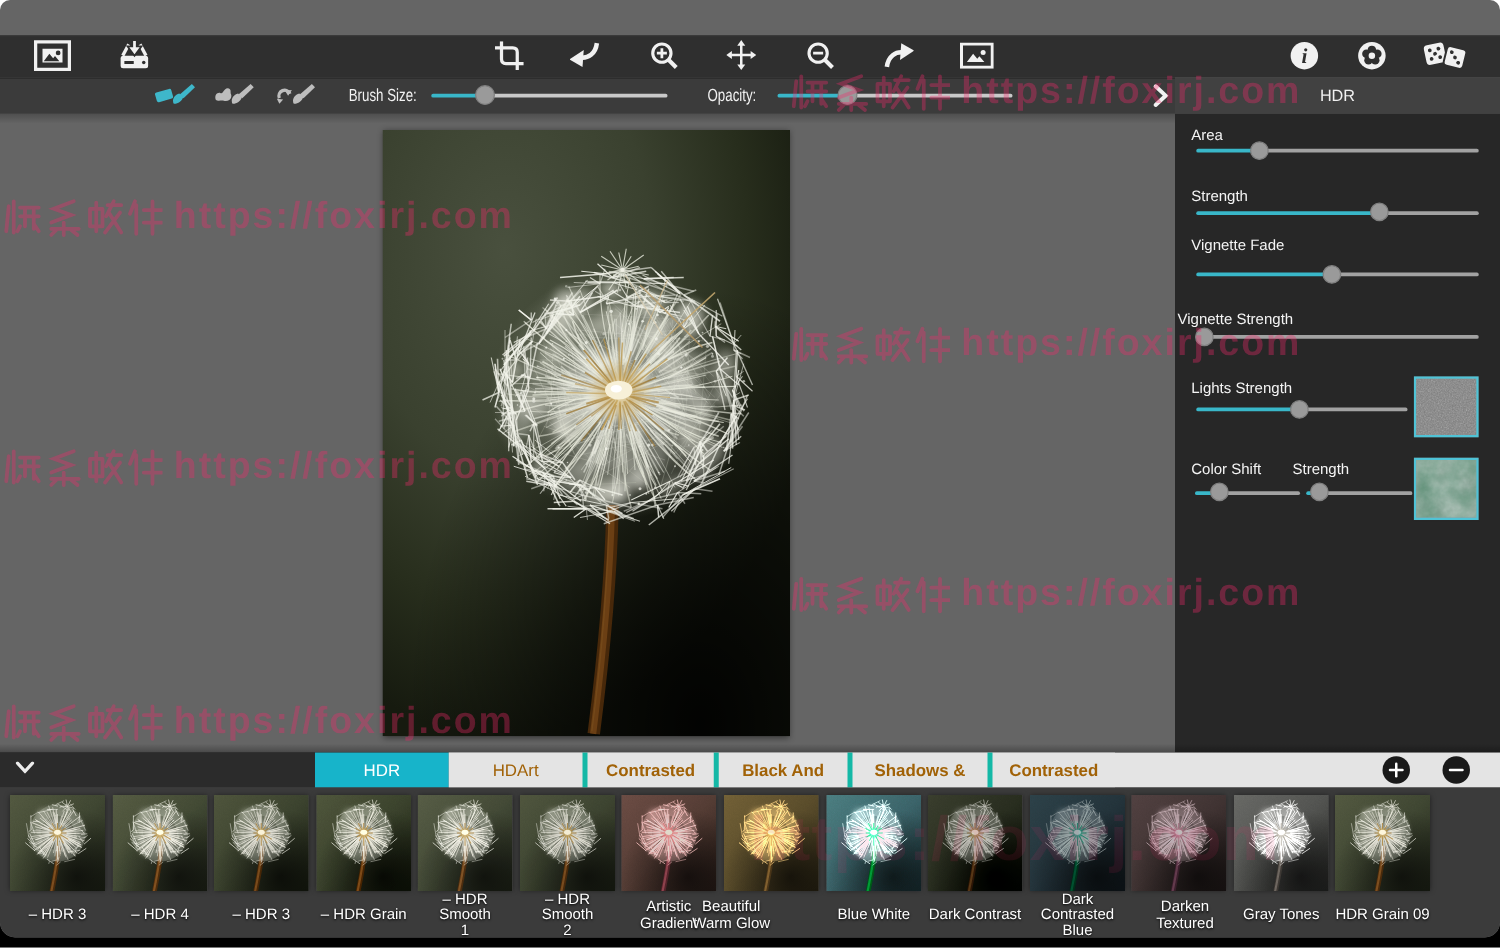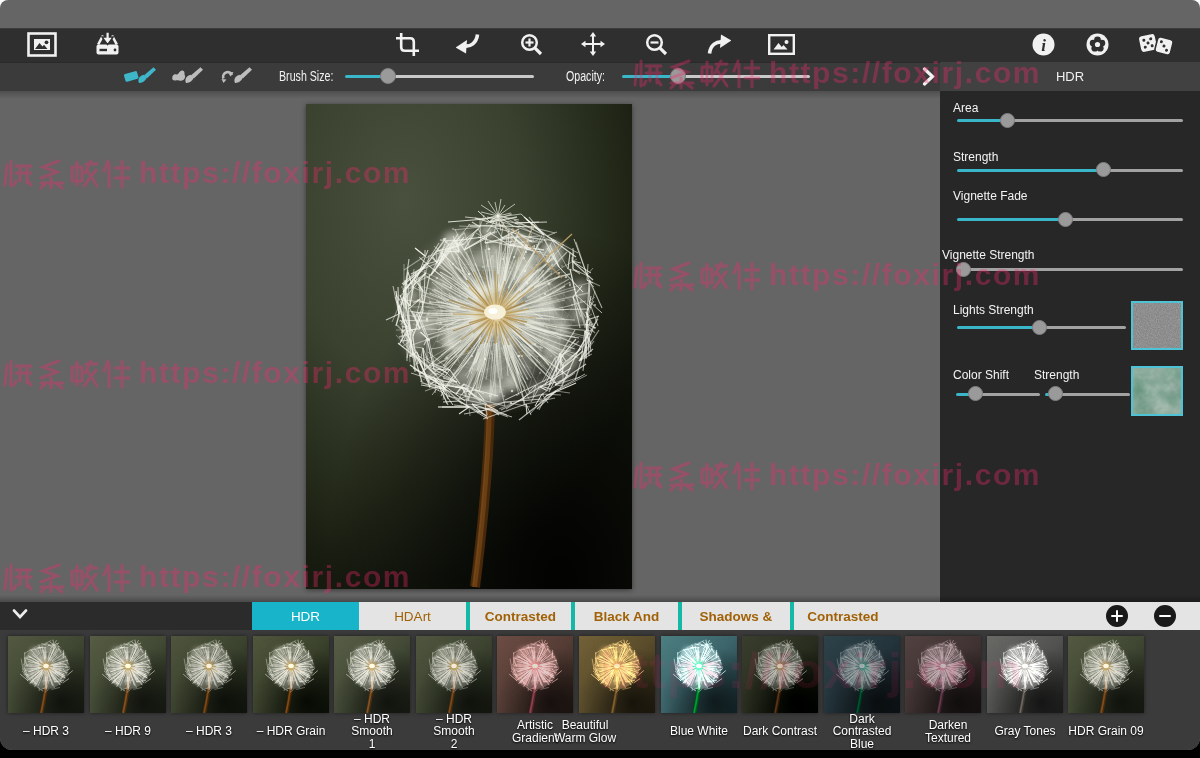--- a/index.html
+++ b/index.html
@@ -1666,21 +1666,21 @@
         </symbol>
   </defs>
     </svg>
   <svg class="thumb" style="left:8px;top:636px;" width="76" height="77" viewBox="0 0 76 76" preserveAspectRatio="none">
       <use href="#th"></use>
     </svg>
     <div class="tlabel" style="left:1px">– HDR 3</div>
     <svg class="thumb" style="left:90px;top:636px;filter:brightness(1.04);" width="76" height="77" viewBox="0 0 76 76" preserveAspectRatio="none">
       <use href="#th"></use>
     </svg>
-    <div class="tlabel" style="left:83px">– HDR 9</div>
+    <div class="tlabel" style="left:83px">– HDR 4</div>
     <svg class="thumb" style="left:171px;top:636px;filter:brightness(0.97) contrast(1.03);" width="76" height="77" viewBox="0 0 76 76" preserveAspectRatio="none">
       <use href="#th"></use>
     </svg>
     <div class="tlabel" style="left:164px">– HDR 3</div>
     <svg class="thumb" style="left:253px;top:636px;filter:contrast(1.08);" width="76" height="77" viewBox="0 0 76 76" preserveAspectRatio="none">
       <use href="#th"></use>
     </svg>
     <div class="tlabel" style="left:246px">– HDR Grain</div>
     <svg class="thumb" style="left:334px;top:636px;filter:brightness(1.05) saturate(0.92);" width="76" height="77" viewBox="0 0 76 76" preserveAspectRatio="none">
       <use href="#th"></use>

